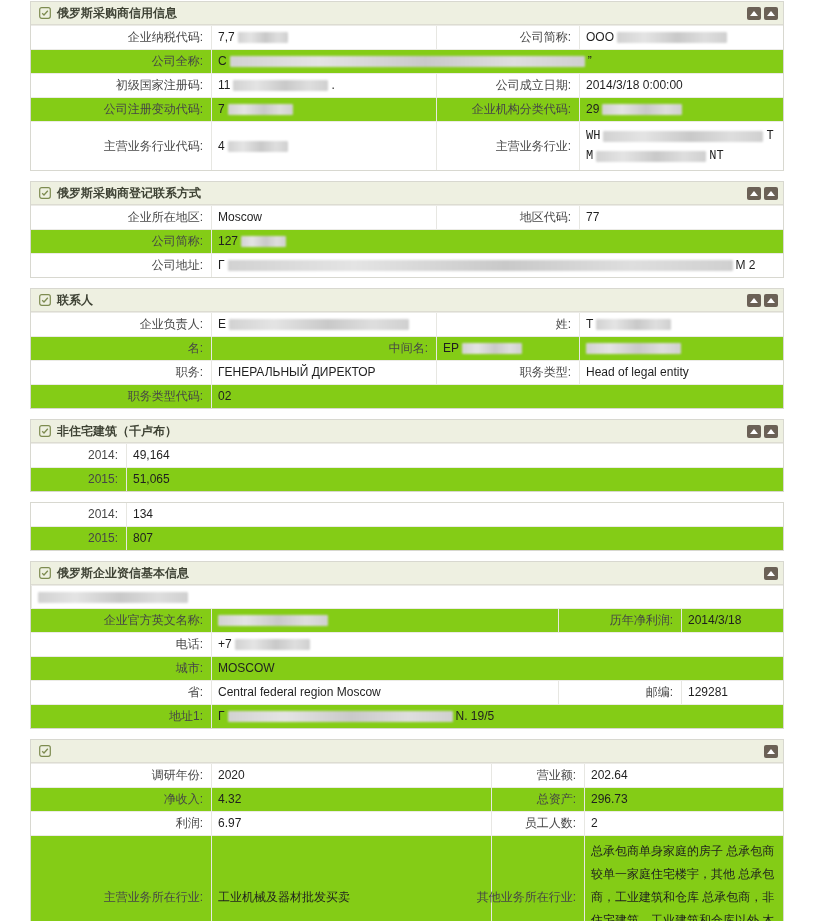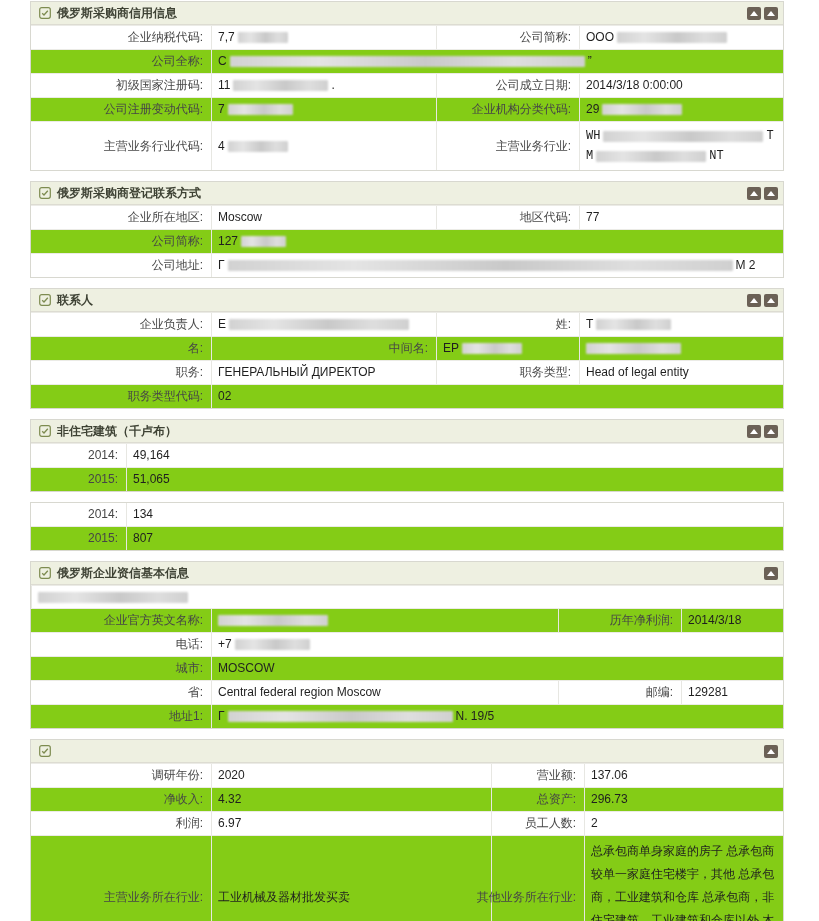--- a/index.html
+++ b/index.html
@@ -308,21 +308,21 @@
       <span class="hdr-btns">
         <button class="cbtn">
             <span class="tri"></span>
           </button>
       </span>
     </div>
     <div class="row row4">
       <div class="cell lbl">调研年份:</div>
       <div class="cell val">2020</div>
       <div class="cell lbl mid">营业额:</div>
-      <div class="cell val">137.06</div>
+      <div class="cell val">202.64</div>
     </div>
     <div class="row row4 alt">
       <div class="cell lbl">净收入:</div>
       <div class="cell val">4.32</div>
       <div class="cell lbl mid">总资产:</div>
       <div class="cell val">296.73</div>
     </div>
     <div class="row row4">
       <div class="cell lbl">利润:</div>
       <div class="cell val">6.97</div>

